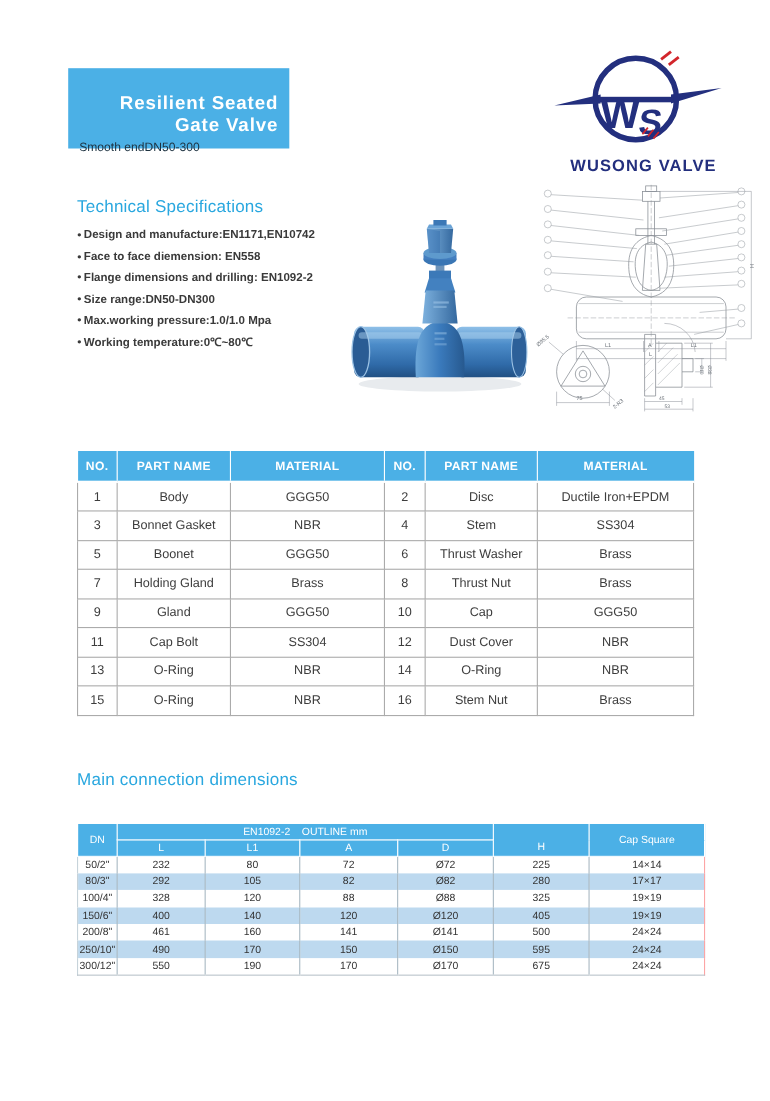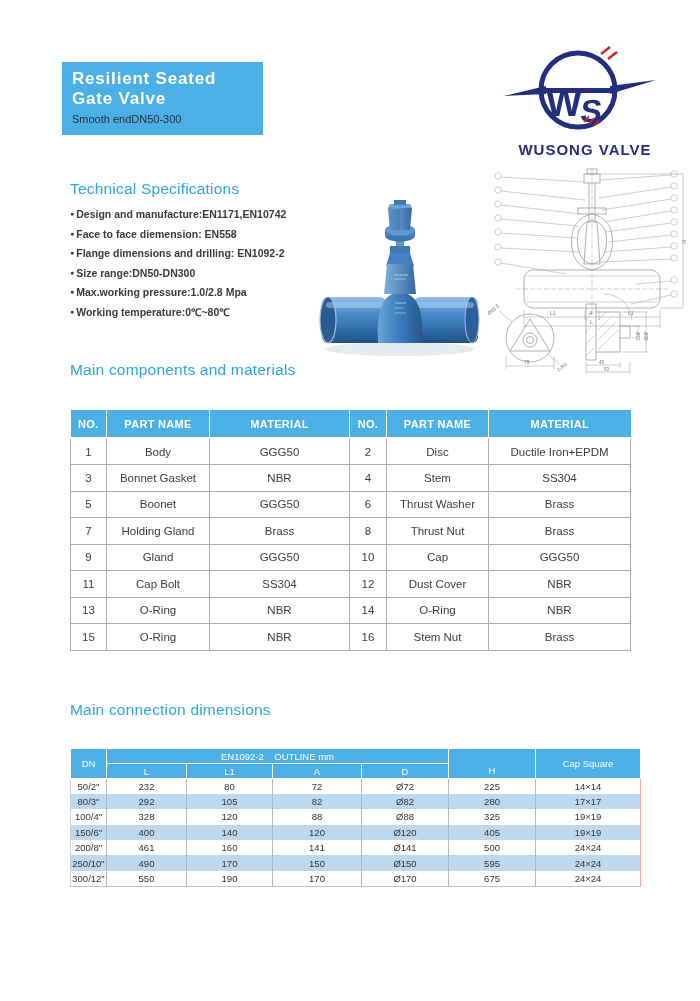--- a/index.html
+++ b/index.html
@@ -1,21 +1,21 @@
 <!DOCTYPE html>
 <html><head>
 <meta charset="utf-8">
 <style>
   * { margin:0; padding:0; box-sizing:border-box; }
   body { background:#f2f2f2; font-family:"Liberation Sans", sans-serif; }
   .page { position:relative; width:700px; height:1001px; background:#ffffff; margin:0 auto; overflow:hidden; }
 
   
   .title-block { position:absolute; left:62px; top:62px; width:201px; height:73px;
-                 background:#4BB0E6; padding:7px 10px 0 10px; }
+                 background:#4BB0E6; padding:22px 10px 0 10px;text-align:right; }
   .title-line { color:#ffffff; font-size:17px; font-weight:bold; letter-spacing:0.8px; line-height:20px; }
   .subtitle { display:flex; margin-top:4px; font-size:11px; color:#1d3240; }
 
   
   .logo { position:absolute; left:500px; top:42px; width:170px; height:118px; text-align:center; }
   .brand { margin-top:1px; color:#232F7E; font-size:15px; font-weight:bold; letter-spacing:1px; }
 
   
   h2.section { position:absolute; left:70px; color:#29A7DF; font-size:15.5px; font-weight:normal; letter-spacing:0.2px; }
   #specs-title { top:180px; }
@@ -86,21 +86,21 @@
     </svg>
     <div class="brand">WUSONG VALVE</div>
   </div>
 
   <h2 class="section" id="specs-title">Technical Specifications</h2>
   <ul class="specs">
       <li>Design and manufacture:EN1171,EN10742</li>
       <li>Face to face diemension: EN558</li>
       <li>Flange dimensions and drilling: EN1092-2</li>
       <li>Size range:DN50-DN300</li>
-      <li>Max.working pressure:1.0/2.8 Mpa</li>
+      <li>Max.working pressure:1.0/1.0 Mpa</li>
       <li>Working temperature:0℃~80℃</li>
     </ul>
 
   <svg class="valve-photo" width="168" height="170" viewBox="0 0 168 170">
     <defs>
       <linearGradient id="gPipe" x1="0" y1="0" x2="0" y2="1">
         <stop offset="0" stop-color="#8fc0e8"></stop>
           <stop offset="0.35" stop-color="#4c8cc9"></stop>
         <stop offset="0.75" stop-color="#2f6aa8"></stop>
           <stop offset="1" stop-color="#215083"></stop>
@@ -266,21 +266,20 @@
       </g>
     </g>
     <g font-family="Liberation Sans, sans-serif" font-size="4.5" fill="#6e747b">
       <text x="113" y="200">45</text>
       <text x="118" y="207">53</text>
       <text x="154" y="172" transform="rotate(90 154 168)">Ø10</text>
       <text x="162" y="172" transform="rotate(90 162 168)">Ø38</text>
     </g>
   </svg>
 
-  <h2 class="section" id="components-title">Main components and materials</h2>
   <table class="components-table">
     <colgroup>
       <col style="width:36px">
         <col style="width:103px">
         <col style="width:140px">
       <col style="width:37px">
         <col style="width:102px">
         <col style="width:142px">
     </colgroup>
     <thead>

